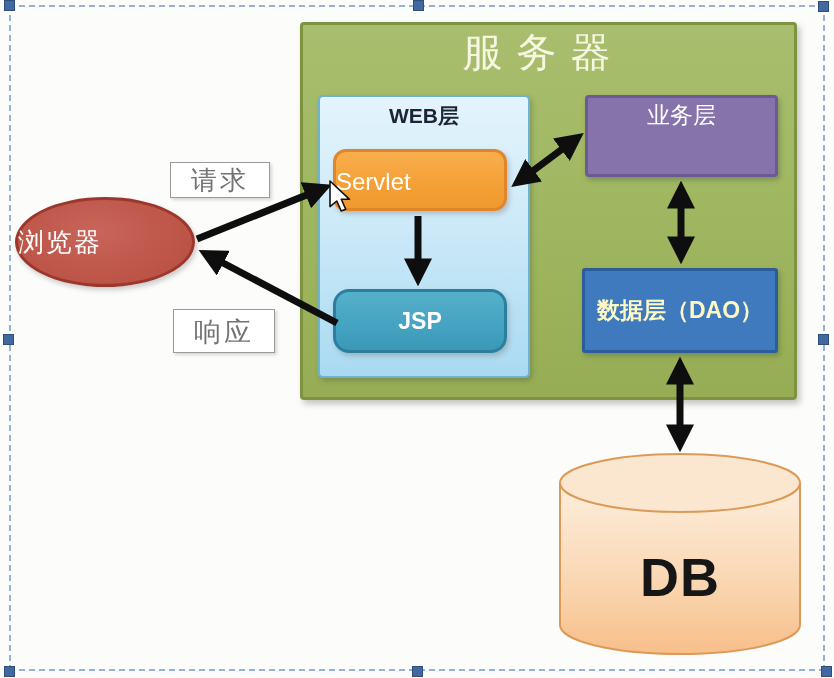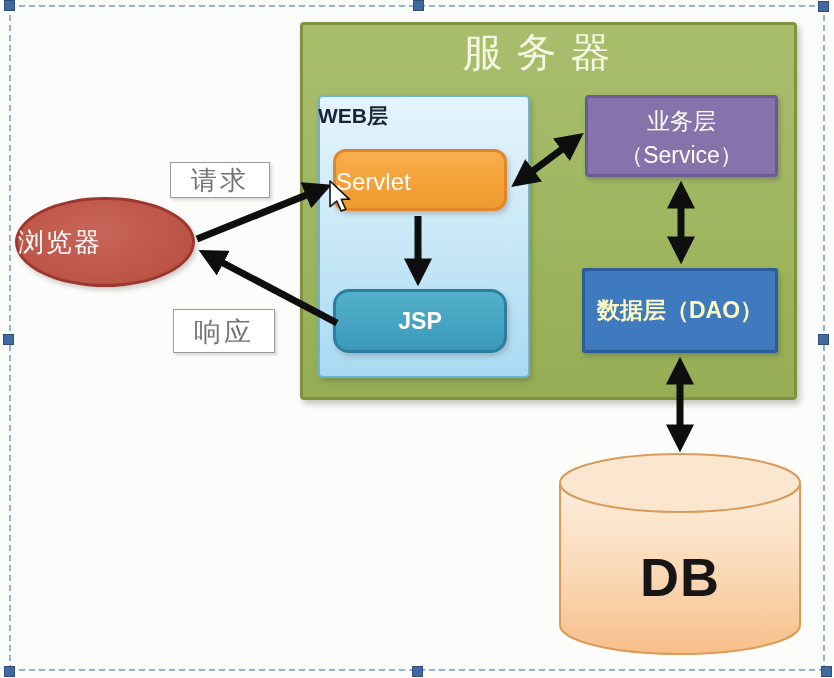--- a/index.html
+++ b/index.html
@@ -34,42 +34,42 @@
     text-indent:14px;white-space:nowrap;
   }
   .web-box{
     left:318px;top:95px;width:212px;height:283px;
     background:linear-gradient(180deg,#e4f4fc 0%,#cdeaf8 45%,#a9daf2 100%);
     border:2px solid #6fb2d2;border-radius:5px;
     box-shadow:2px 3px 5px rgba(70,90,60,.35);
   }
   .web-title{
     position:absolute;left:318px;top:101px;width:212px;height:30px;
-    text-align:left;font-size:21px;line-height:30px;font-weight:bold;
+    text-align:center;font-size:21px;line-height:30px;font-weight:bold;
     color:#1c2436;
   }
   .servlet-box{
     left:333px;top:149px;width:174px;height:62px;
     background:linear-gradient(180deg,#f8ae4e 0%,#f4a036 60%,#f09a2e 100%);
     border:3px solid #e0862a;border-radius:13px;
     box-shadow:2px 3px 5px rgba(120,120,120,.4);
     color:#fff;font-size:24px;text-align:left;line-height:60px;
   }
   .jsp-box{
     left:333px;top:289px;width:174px;height:64px;
     background:linear-gradient(180deg,#55b0ca 0%,#44a3c1 60%,#3b99b8 100%);
     border:3px solid #2c7e9e;border-radius:16px;
     box-shadow:2px 3px 5px rgba(120,120,120,.4);
     color:#fff;font-size:23px;font-weight:bold;text-align:center;line-height:58px;
   }
   .service-box{
     left:585px;top:95px;width:193px;height:82px;
     background:#8673ab;border:3px solid #6b5a97;border-radius:4px;
     box-shadow:2px 3px 5px rgba(70,90,60,.4);
-    color:#fff;text-align:center;font-size:23px;line-height:34px;padding-top:6px;
+    color:#fff;text-align:center;font-size:23px;line-height:34px;padding-top:0;
   }
   .dao-box{
     left:582px;top:268px;width:196px;height:85px;
     background:#3e7abd;border:3px solid #2d5c9a;border-radius:3px;
     box-shadow:2px 3px 5px rgba(70,90,60,.4);
     color:#fef9c3;text-align:center;font-size:23px;font-weight:bold;line-height:79px;
     white-space:nowrap;
   }
   .browser-ellipse{
     left:15px;top:197px;width:180px;height:90px;border-radius:50%;
@@ -104,21 +104,20 @@
     <div class="node server-box"></div>
     <div class="server-title">服务器</div>
 
     <div class="node web-box"></div>
     <div class="web-title">WEB层</div>
     <div class="node servlet-box">Servlet</div>
     <div class="node jsp-box">JSP</div>
 
     <div class="node service-box">
       <div>业务层</div>
-      <div>（Service）</div>
     </div>
 
     <div class="node dao-box">数据层（DAO）</div>
 
     <div class="node browser-ellipse">浏览器</div>
 
     <div class="edge-label request-label">请求</div>
     <div class="edge-label response-label">响应</div>
 
     <svg class="overlay" viewBox="0 0 834 678" xmlns="http://www.w3.org/2000/svg">

